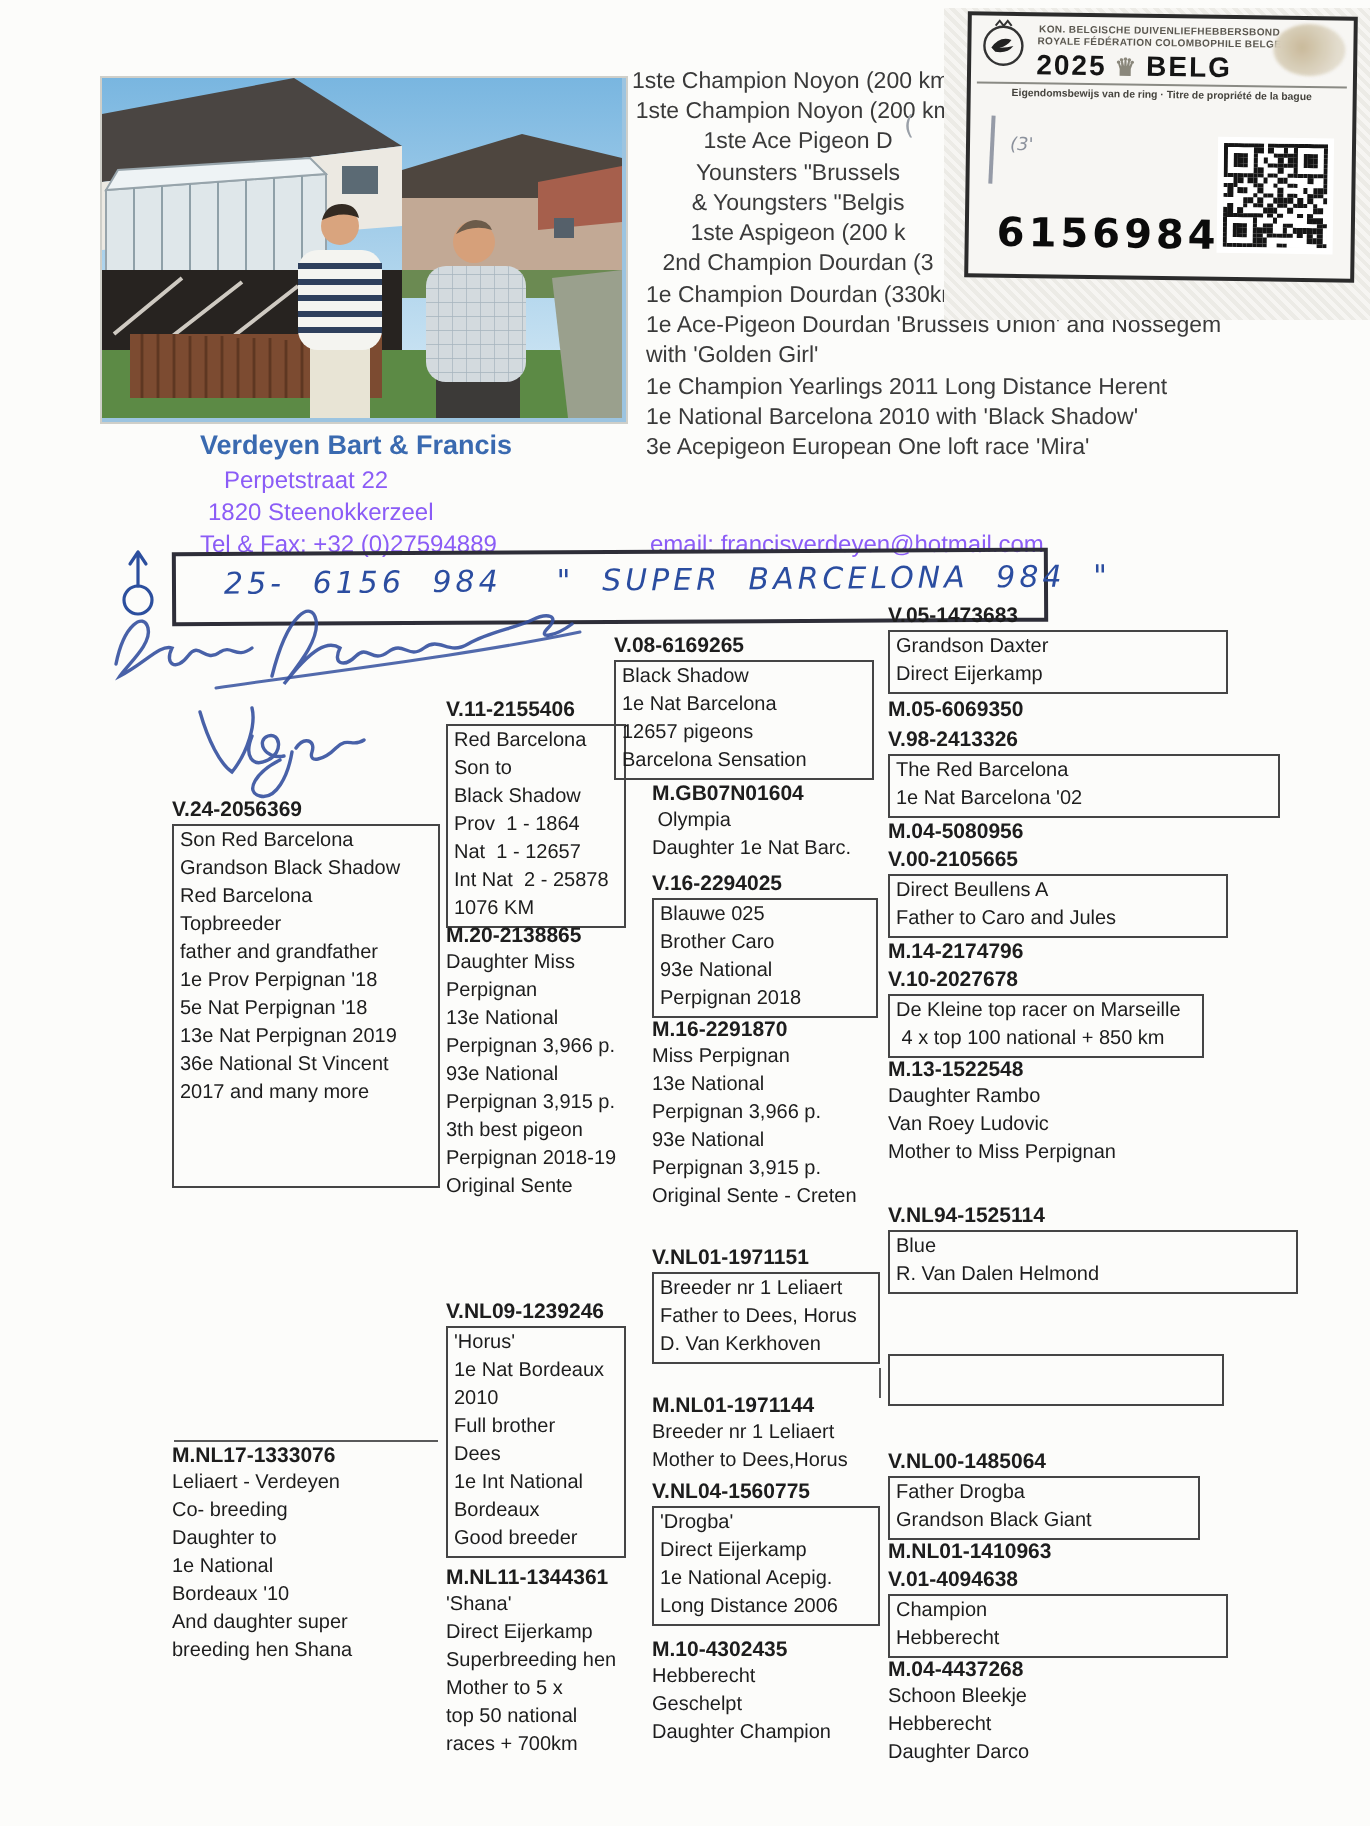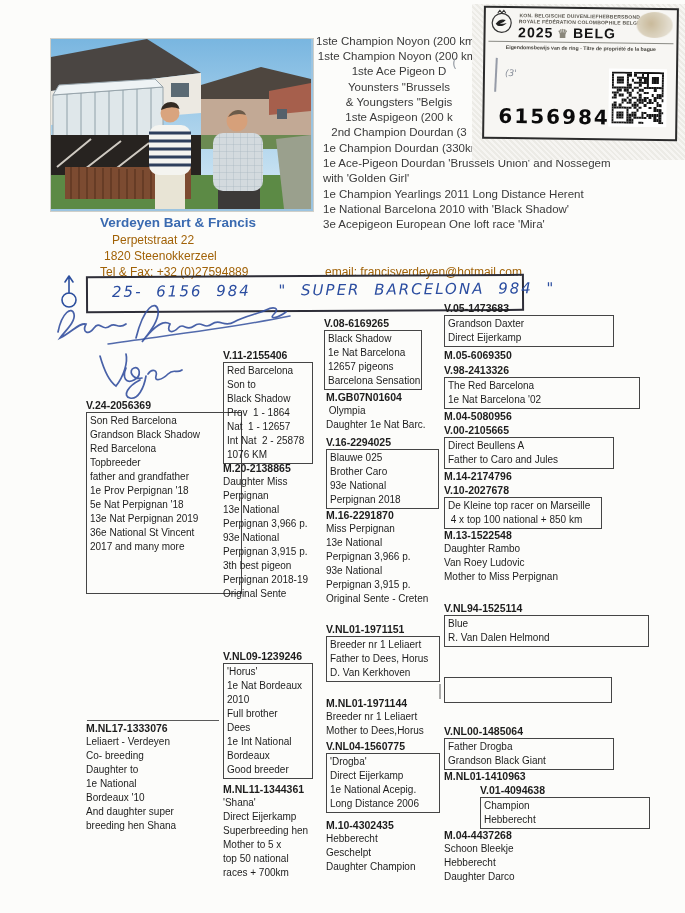--- a/index.html
+++ b/index.html
@@ -38,21 +38,21 @@
   .stk-number{position:absolute;left:14px;top:96px;font-size:20px;font-weight:bold;
      letter-spacing:2px;color:#0b0b0b;font-family:"DejaVu Sans",sans-serif;}
   .qr{position:absolute;right:12px;top:62px;width:52px;height:52px;display:grid;
      grid-template-columns:repeat(21,1fr);grid-auto-rows:1fr;background:#fff;outline:3px solid #fff;}
   .qr .on{background:#151515;}
   .pen-paren{position:absolute;left:452px;top:56px;color:#9aa0a8;font-size:13px;
      font-family:"DejaVu Sans",sans-serif;}
 
   
   .breeder-name{position:absolute;left:100px;top:215px;font-size:13.5px;font-weight:bold;color:#3a6ab0;}
-  .b-line{position:absolute;font-size:12px;color:#a16207;}
+  .b-line{position:absolute;font-size:12px;color:#8b5cf6;}
 
   
   .hand-box{position:absolute;left:86px;top:275px;width:434px;height:33px;
      border:2px solid #2e2e38;transform:rotate(-0.3deg);}
   .hand-text{position:absolute;left:112px;top:281px;font-family:"DejaVu Sans",sans-serif;
      font-style:italic;font-size:15px;letter-spacing:2px;word-spacing:7px;color:#2b4da0;
      transform:rotate(-0.5deg);white-space:pre;}
   .sig{position:absolute;}
 
   
@@ -623,21 +623,21 @@
   </svg>
   <svg class="sig" style="left:88px;top:348px;" width="110" height="58" viewBox="0 0 110 58">
     <path d="M12 8C16 22 22 34 28 38C36 28 40 14 38 6M38 20C34 30 38 36 46 32C54 28 52 18 46 20C40 22 44 32 54 30M58 28C56 40 50 52 42 50C34 48 40 38 52 32M60 26C64 20 70 22 68 28C66 34 74 32 80 26C86 20 88 26 94 22" fill="none" stroke="#34509e" stroke-width="1.7" stroke-linecap="round" opacity="0.9"></path>
   </svg>
 
   <svg class="connector" width="685" height="913">
     <line x1="87" y1="720.5" x2="219" y2="720.5" stroke="#5a5a5a" stroke-width="1"></line>
     <line x1="440" y1="684" x2="440" y2="699" stroke="#5a5a5a" stroke-width="1"></line>
   </svg>
 
-  <div class="entry" style="left:86px;top:399px;width:156px;">
+  <div class="entry" style="left:86px;top:399px;width:134px;">
     <div class="ring">V.24-2056369</div>
     <div class="desc boxed" style="min-height:178px;">Son Red Barcelona
 Grandson Black Shadow
 Red Barcelona
 Topbreeder
 father and grandfather
 1e Prov Perpignan '18
 5e Nat Perpignan '18
 13e Nat Perpignan 2019
 36e National St Vincent
@@ -688,21 +688,21 @@
   </div>
   <div class="entry" style="left:223px;top:783px;width:104px;">
     <div class="ring">M.NL11-1344361</div>
     <div class="desc">'Shana'
 Direct Eijerkamp
 Superbreeding hen
 Mother to 5 x
 top 50 national
 races + 700km</div>
   </div>
-  <div class="entry" style="left:324px;top:317px;width:98px;">
+  <div class="entry" style="left:307px;top:317px;width:130px;">
     <div class="ring">V.08-6169265</div>
     <div class="desc boxed">Black Shadow
 1e Nat Barcelona
 12657 pigeons
 Barcelona Sensation</div>
   </div>
   <div class="entry" style="left:326px;top:391px;width:122px;">
     <div class="ring">M.GB07N01604</div>
     <div class="desc"> Olympia
 Daughter 1e Nat Barc.</div>
@@ -783,29 +783,29 @@
 Mother to Miss Perpignan</div>
   </div>
   <div class="entry" style="left:444px;top:602px;width:205px;">
     <div class="ring">V.NL94-1525114</div>
     <div class="desc boxed">Blue
 R. Van Dalen Helmond</div>
   </div>
   <div class="entry" style="left:444px;top:677px;width:168px;">
     <div class="desc boxed" style="height:22px;"></div>
   </div>
-  <div class="entry" style="left:444px;top:725px;width:170px;">
+  <div class="entry" style="left:444px;top:725px;width:156px;">
     <div class="ring">V.NL00-1485064</div>
     <div class="desc boxed">Father Drogba
 Grandson Black Giant</div>
   </div>
   <div class="entry" style="left:444px;top:770px;width:170px;">
     <div class="ring">M.NL01-1410963</div>
   </div>
-  <div class="entry" style="left:444px;top:784px;width:170px;margin-left:36px;">
+  <div class="entry" style="left:444px;top:784px;width:170px;">
     <div class="ring">V.01-4094638</div>
     <div class="desc boxed">Champion
 Hebberecht</div>
   </div>
   <div class="entry" style="left:444px;top:829px;width:170px;">
     <div class="ring">M.04-4437268</div>
     <div class="desc">Schoon Bleekje
 Hebberecht
 Daughter Darco</div>
   </div>

